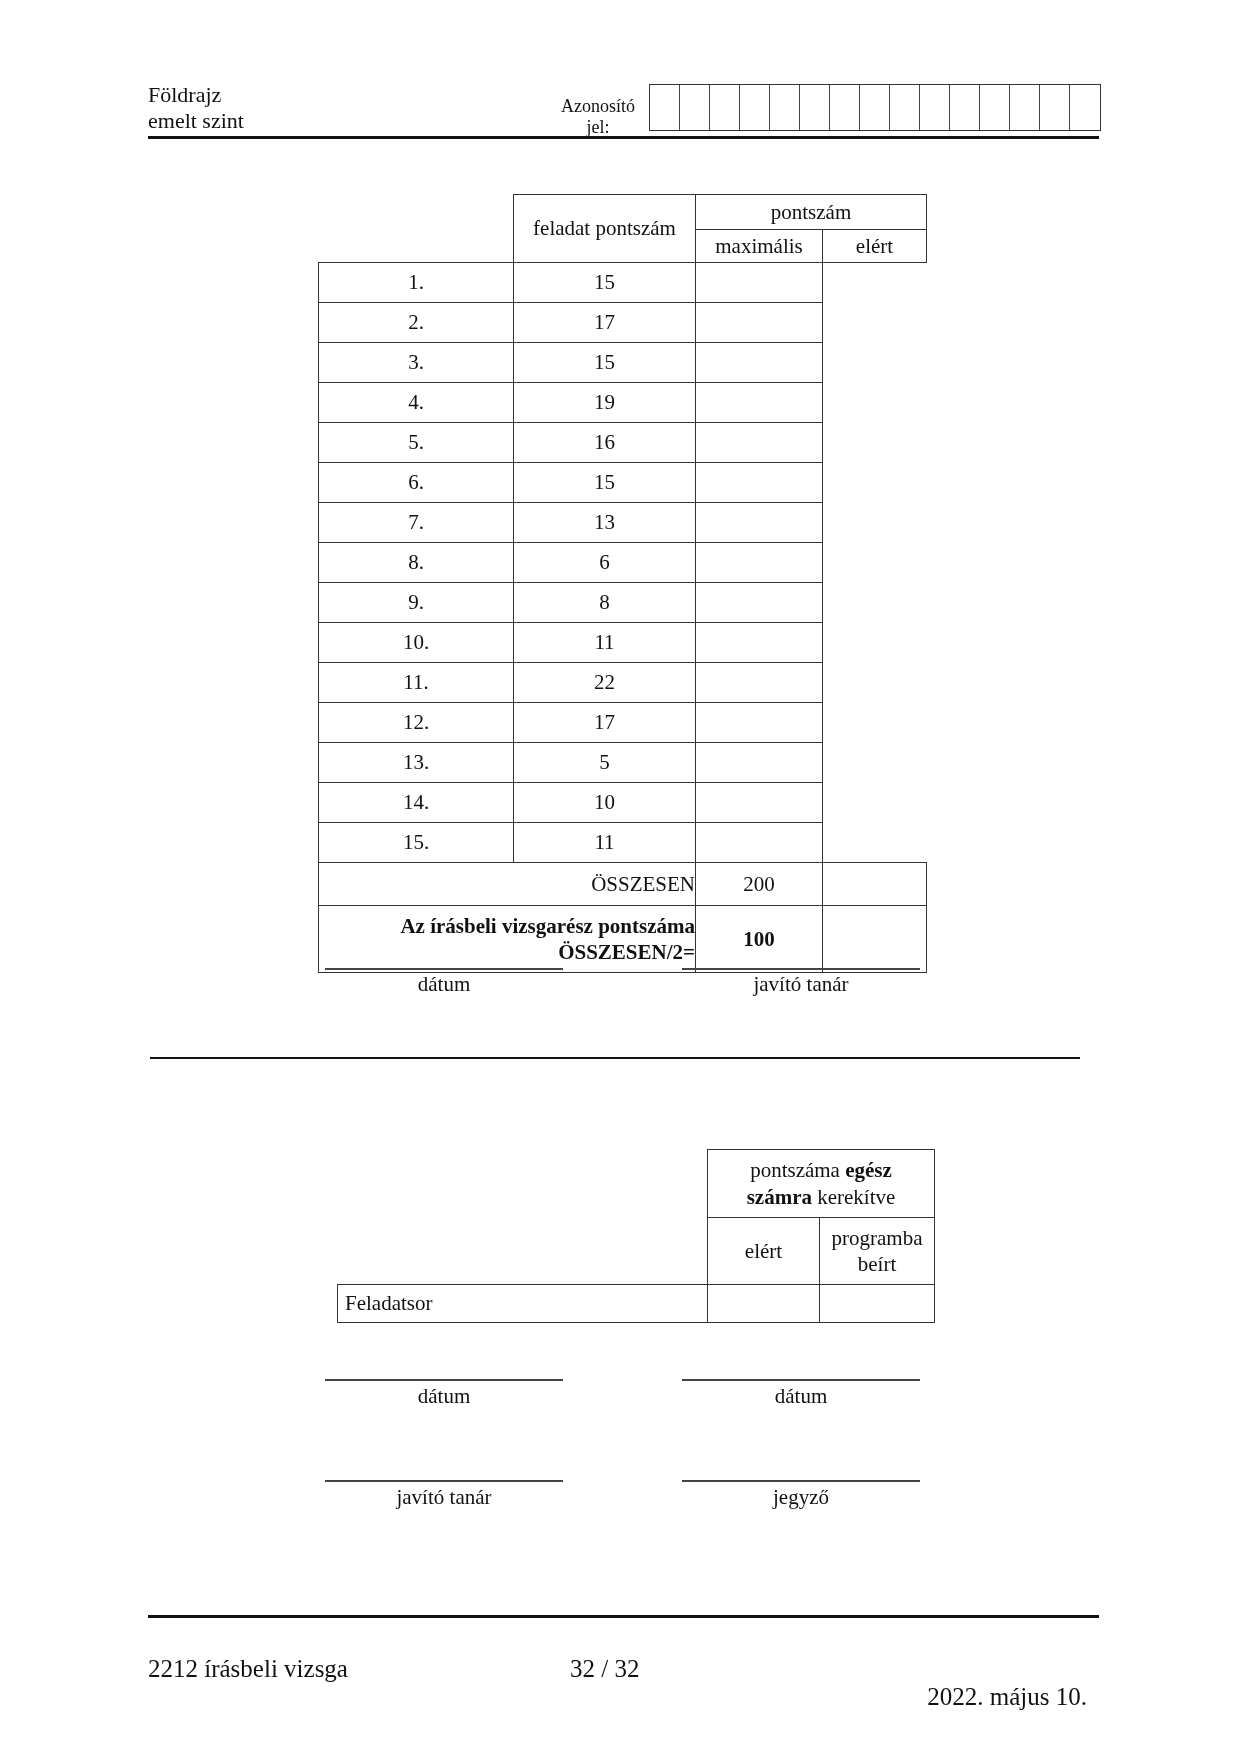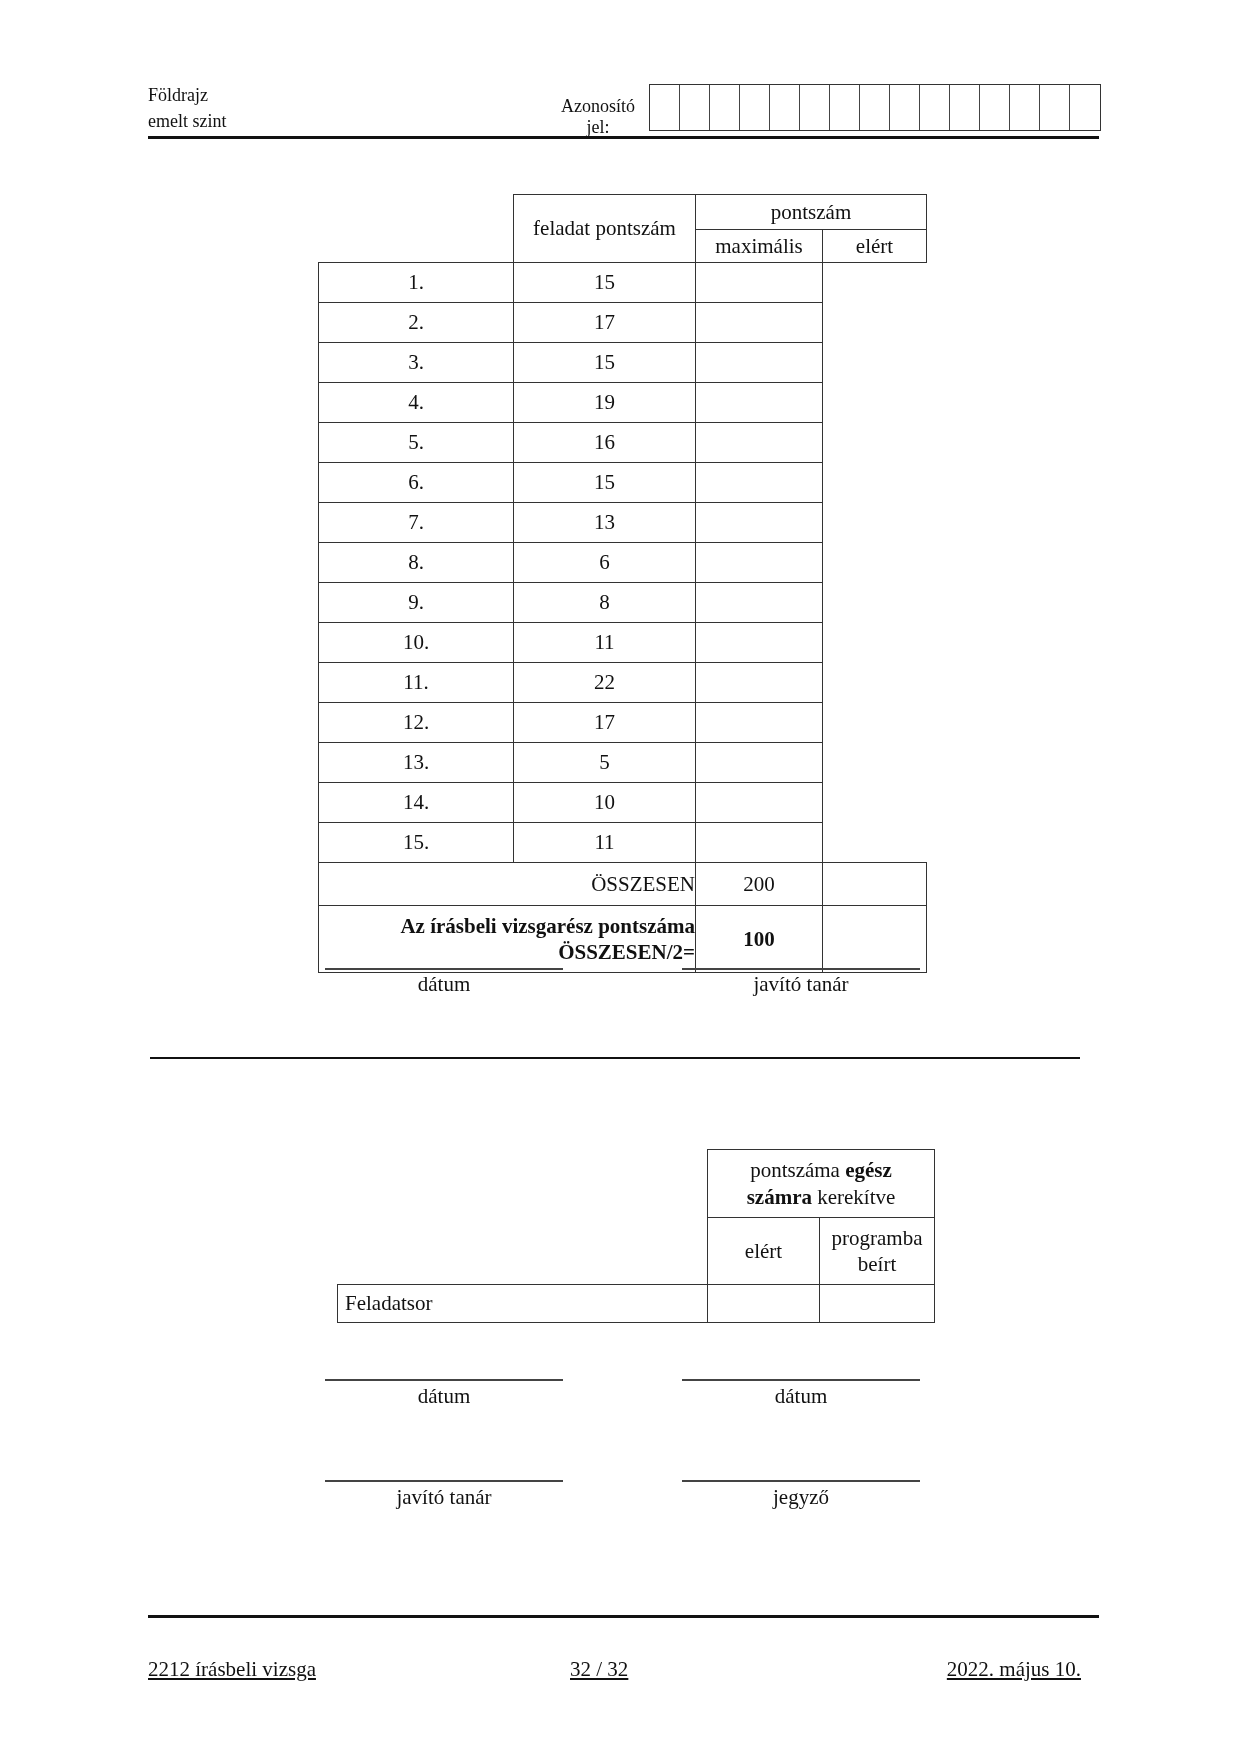--- a/index.html
+++ b/index.html
@@ -1,39 +1,39 @@
 <!DOCTYPE html>
 <html><head>
 <meta charset="utf-8">
 <style>
   html, body { margin: 0; padding: 0; background: #ffffff; }
   body { width: 1241px; height: 1755px; position: relative; overflow: hidden;
          font-family: "Liberation Serif", "DejaVu Serif", serif; color: #111; }
   .abs { position: absolute; }
-  .hdr-text { font-size: 18px; line-height: 26px; }
+  .hdr-text { font-size: 22px; line-height: 26px; }
   .hline { position: absolute; background: #111; }
   .azon-label { font-size: 18px; line-height: 21px; text-align: center; width: 90px; margin-top: 11px; }
   .azon-boxes { position: absolute; left: 649px; top: 84px; height: 47px; display: flex;
                 border: 1.5px solid #333; box-sizing: border-box; }
   .azon-box { width: 30px; height: 100%; border-right: 1.5px solid #444; box-sizing: border-box; }
   .azon-box:last-child { border-right: none; }
 
   table { border-collapse: collapse; position: absolute; }
   td, th { border: 1.5px solid #333; font-weight: normal; font-size: 21px; padding: 0;
            text-align: center; vertical-align: middle; }
   .main-table { left: 318px; top: 194px; }
   .main-table td.blank { border: none; }
   .bold { font-weight: bold; }
   .right { text-align: right; }
 
   .sig-line { position: absolute; height: 1.5px; background: #444; width: 238px; }
   .sig-label { position: absolute; width: 238px; text-align: center; font-size: 21px; line-height: 24px; }
 
   .table2 { left: 323px; top: 1149px; margin-left: 14px; }
-  .footer-text { position: absolute; font-size: 21px; line-height: 24px; top: 1657px; text-decoration: underline; }
+  .footer-text { position: absolute; font-size: 25px; line-height: 24px; top: 1657px; }
 </style>
 </head>
 <body>
 
 <div class="abs hdr-text" style="left:148px; top:82px;">Földrajz</div>
 <div class="abs hdr-text" style="left:148px; top:108px;">emelt szint</div>
 <div class="abs azon-label" style="left:553px; top:85px;">
   <div>Azonosító</div>
   <div>jel:</div>
 </div>
@@ -209,13 +209,13 @@
 <div class="sig-line" style="left:682px; top:1379px;"></div>
 <div class="sig-label" style="left:682px; top:1384px;">dátum</div>
 <div class="sig-line" style="left:325px; top:1480px;"></div>
 <div class="sig-label" style="left:325px; top:1485px;">javító tanár</div>
 <div class="sig-line" style="left:682px; top:1480px;"></div>
 <div class="sig-label" style="left:682px; top:1485px;">jegyző</div>
 
 <div class="hline" style="left:148px; top:1615px; width:951px; height:3px;"></div>
 <div class="footer-text" style="left:148px;">2212 írásbeli vizsga</div>
 <div class="footer-text" style="left:570px; width:110px; ">32 / 32</div>
-<div class="footer-text" style="right:160px; text-align:center;">2022. május 10.</div>
+<div class="footer-text" style="right:154px; text-align:center;margin-top:28px;">2022. május 10.</div>
 
 </body></html>

